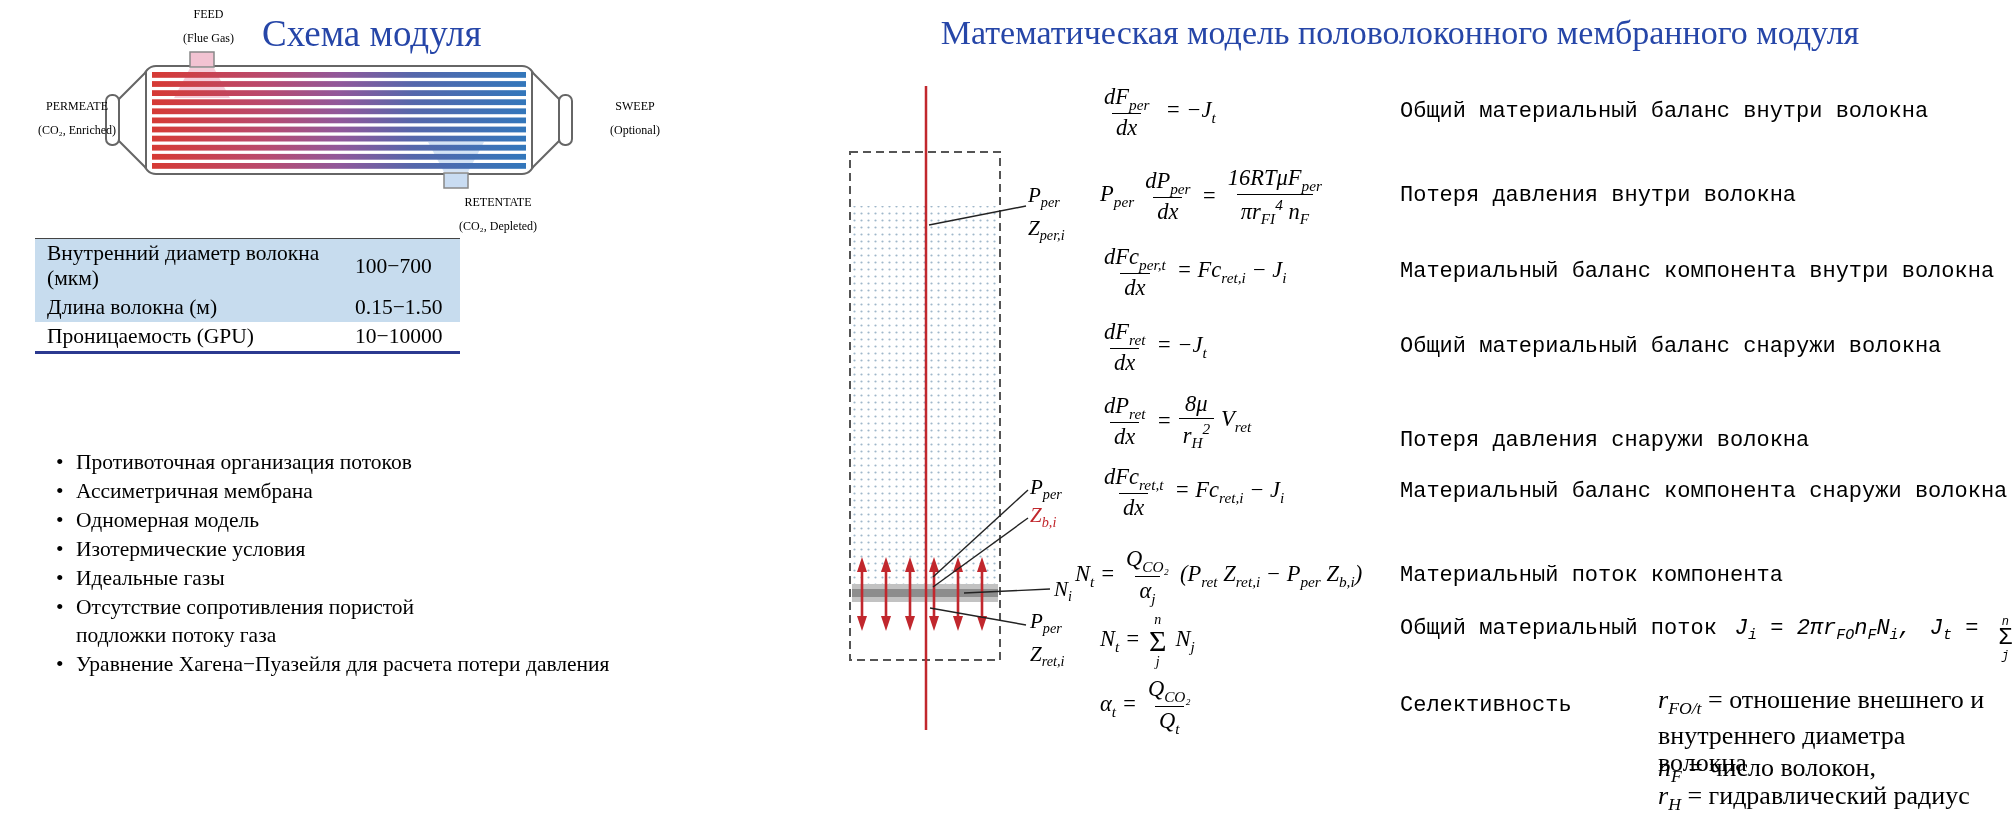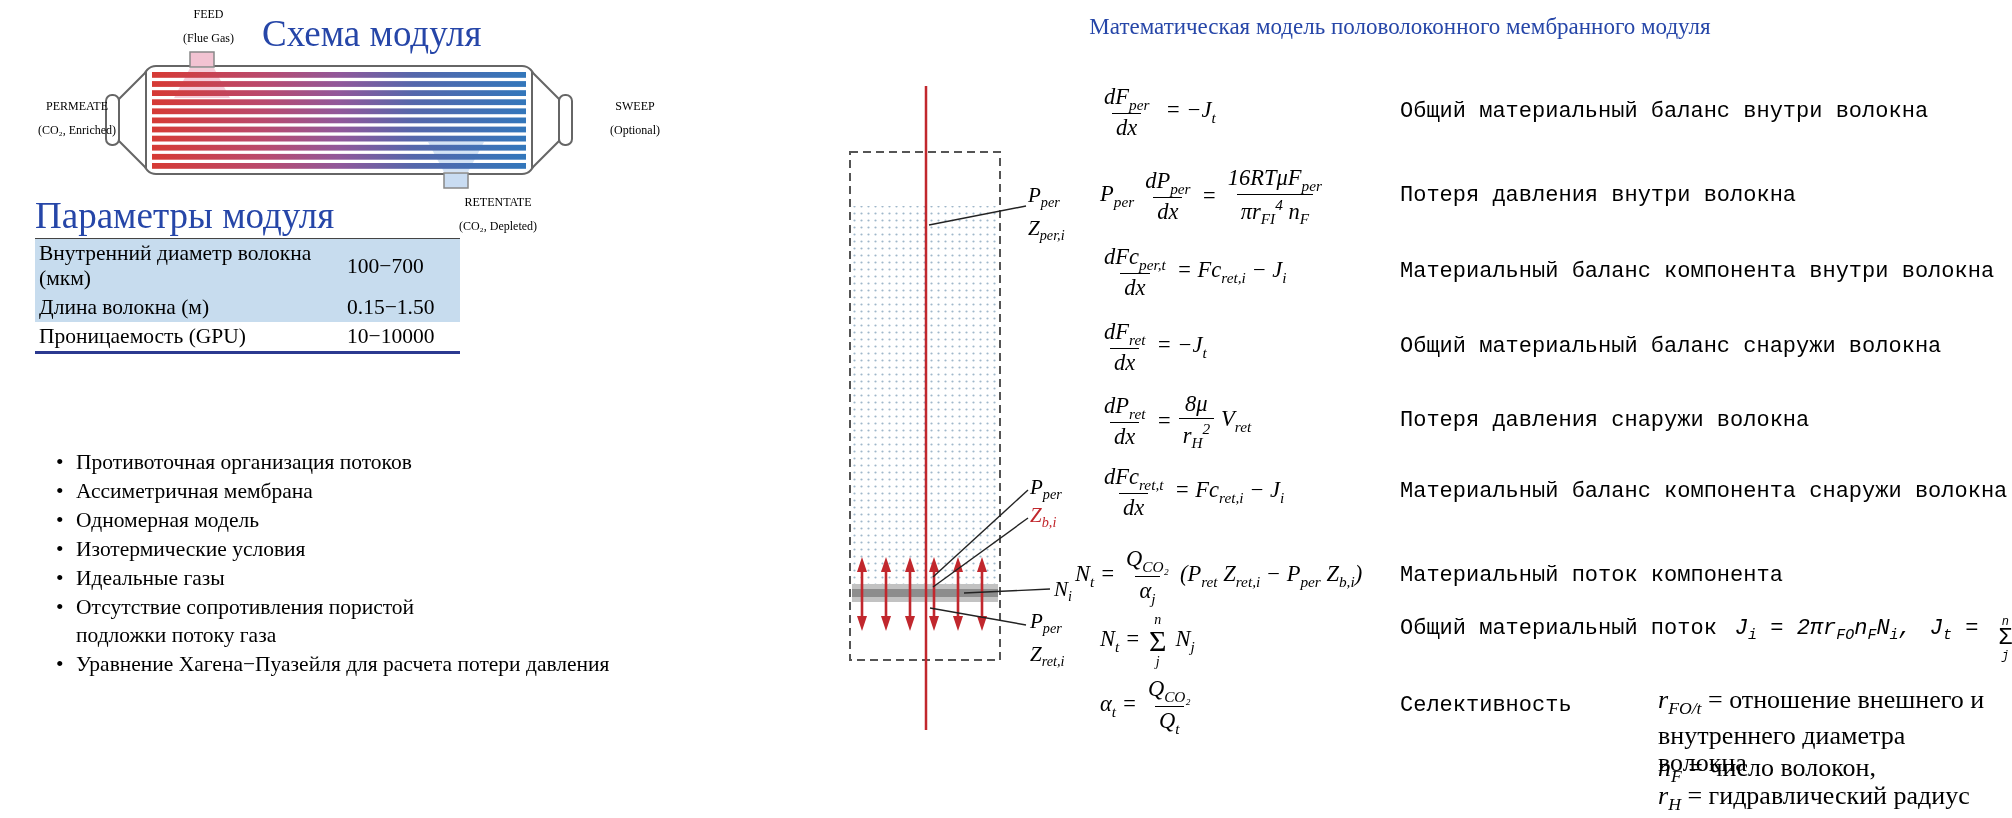--- a/index.html
+++ b/index.html
@@ -6,21 +6,21 @@
   .stage{position:relative;width:2012px;height:818px;background:#fff;overflow:hidden;
          font-family:"Liberation Serif", serif;color:#000;}
   .abs{position:absolute;}
   .h-blue{position:absolute;color:#2646a8;font-size:37px;white-space:nowrap;}
   .port-lbl{position:absolute;text-align:center;font-size:12px;line-height:24px;color:#000;}
   .port-lbl span{display:block;}
   
   .param-table{position:absolute;left:35px;top:238px;width:425px;
                border-top:1.5px solid #444;border-bottom:3px solid #2b3990;font-size:21.5px;}
   .t-head{display:flex;border-bottom:3px solid #2b3990;padding:3px 0;}
-  .t-row{display:flex;align-items:center;padding:2px 0;line-height:25px;}
+  .t-row{display:flex;align-items:center;padding:2px 8px;line-height:25px;}
   .t-c1{width:286px;padding-left:4px;box-sizing:border-box;}
   .t-c2{flex:1;padding-left:26px;box-sizing:border-box;}
   .shade{background:#c7dcee;}
   
   .bullets{position:absolute;left:38px;top:448px;width:600px;font-size:21.5px;}
   .b-item{display:flex;line-height:28px;margin-bottom:1px;}
   .b-dot{width:38px;padding-left:18px;box-sizing:border-box;}
   .b-text{white-space:pre-line;}
   
   .eq{position:absolute;left:1100px;height:52px;display:flex;align-items:center;gap:7px;
@@ -100,21 +100,20 @@
   <div class="port-lbl" style="left:574px;top:94px;width:122px;">
     <span>SWEEP</span>
     <span>(Optional)</span>
   </div>
 
   <div class="port-lbl" style="left:392px;top:190px;width:212px;">
     <span>RETENTATE</span>
     <span>(CO₂, Depleted)</span>
   </div>
 
-  <div class="h-blue" style="left:35px;top:194px;">Параметры модуля</div>
 
   <div class="param-table">
     <div class="t-row shade">
       <span class="t-c1">Внутренний диаметр волокна (мкм)</span>
       <span class="t-c2">100−700</span>
     </div>
     <div class="t-row shade">
       <span class="t-c1">Длина волокна (м)</span>
       <span class="t-c2">0.15−1.50</span>
     </div>
@@ -149,21 +148,21 @@
       <span class="b-dot">•</span>
       <span class="b-text">Отсутствие сопротивления пористой
 подложки потоку газа</span>
     </div>
     <div class="b-item">
       <span class="b-dot">•</span>
       <span class="b-text">Уравнение Хагена−Пуазейля для расчета потери давления</span>
     </div>
   </div>
 
-  <div class="h-blue" style="left:790px;top:14px;width:1220px;text-align:center;font-size:23px;">Математическая модель половолоконного мембранного модуля</div>
+  <div class="h-blue" style="left:790px;top:14px;width:1220px;text-align:center;font-size:34px;">Математическая модель половолоконного мембранного модуля</div>
 
   <svg class="abs" style="left:838px;top:78px;" width="220" height="660" viewBox="0 0 220 660">
     <defs>
       <pattern id="dotp" width="7" height="7" patternUnits="userSpaceOnUse">
         <circle cx="2.5" cy="2.5" r="1.1" fill="#9fb7ca"></circle>
       </pattern>
     </defs>
     <rect x="14" y="128" width="146" height="378" fill="url(#dotp)"></rect>
     <rect x="14" y="506" width="146" height="18" fill="#c2c2c2"></rect>
     <rect x="14" y="511" width="146" height="8" fill="#8d8d8d"></rect>
@@ -262,21 +261,21 @@
       <span class="num">dP<sub>ret</sub></span>
       <span class="den">dx</span>
     </span>
     <span>=</span>
     <span class="frac">
       <span class="num">8μ</span>
       <span class="den">r<sub>H</sub><sup>2</sup></span>
     </span>
     <span>V<sub>ret</sub></span>
   </div>
-  <div class="eq-desc" style="top:408px;">Потеря давления снаружи волокна</div>
+  <div class="eq-desc" style="top:428px;">Потеря давления снаружи волокна</div>
 
   <div class="eq" style="top:466px;">
     <span class="frac">
       <span class="num">dFc<sub>ret,t</sub></span>
       <span class="den">dx</span>
     </span>
     <span>= Fc<sub>ret,i</sub> − J<sub>i</sub></span>
   </div>
   <div class="eq-desc" style="top:479px;">Материальный баланс компонента снаружи волокна</div>
 

